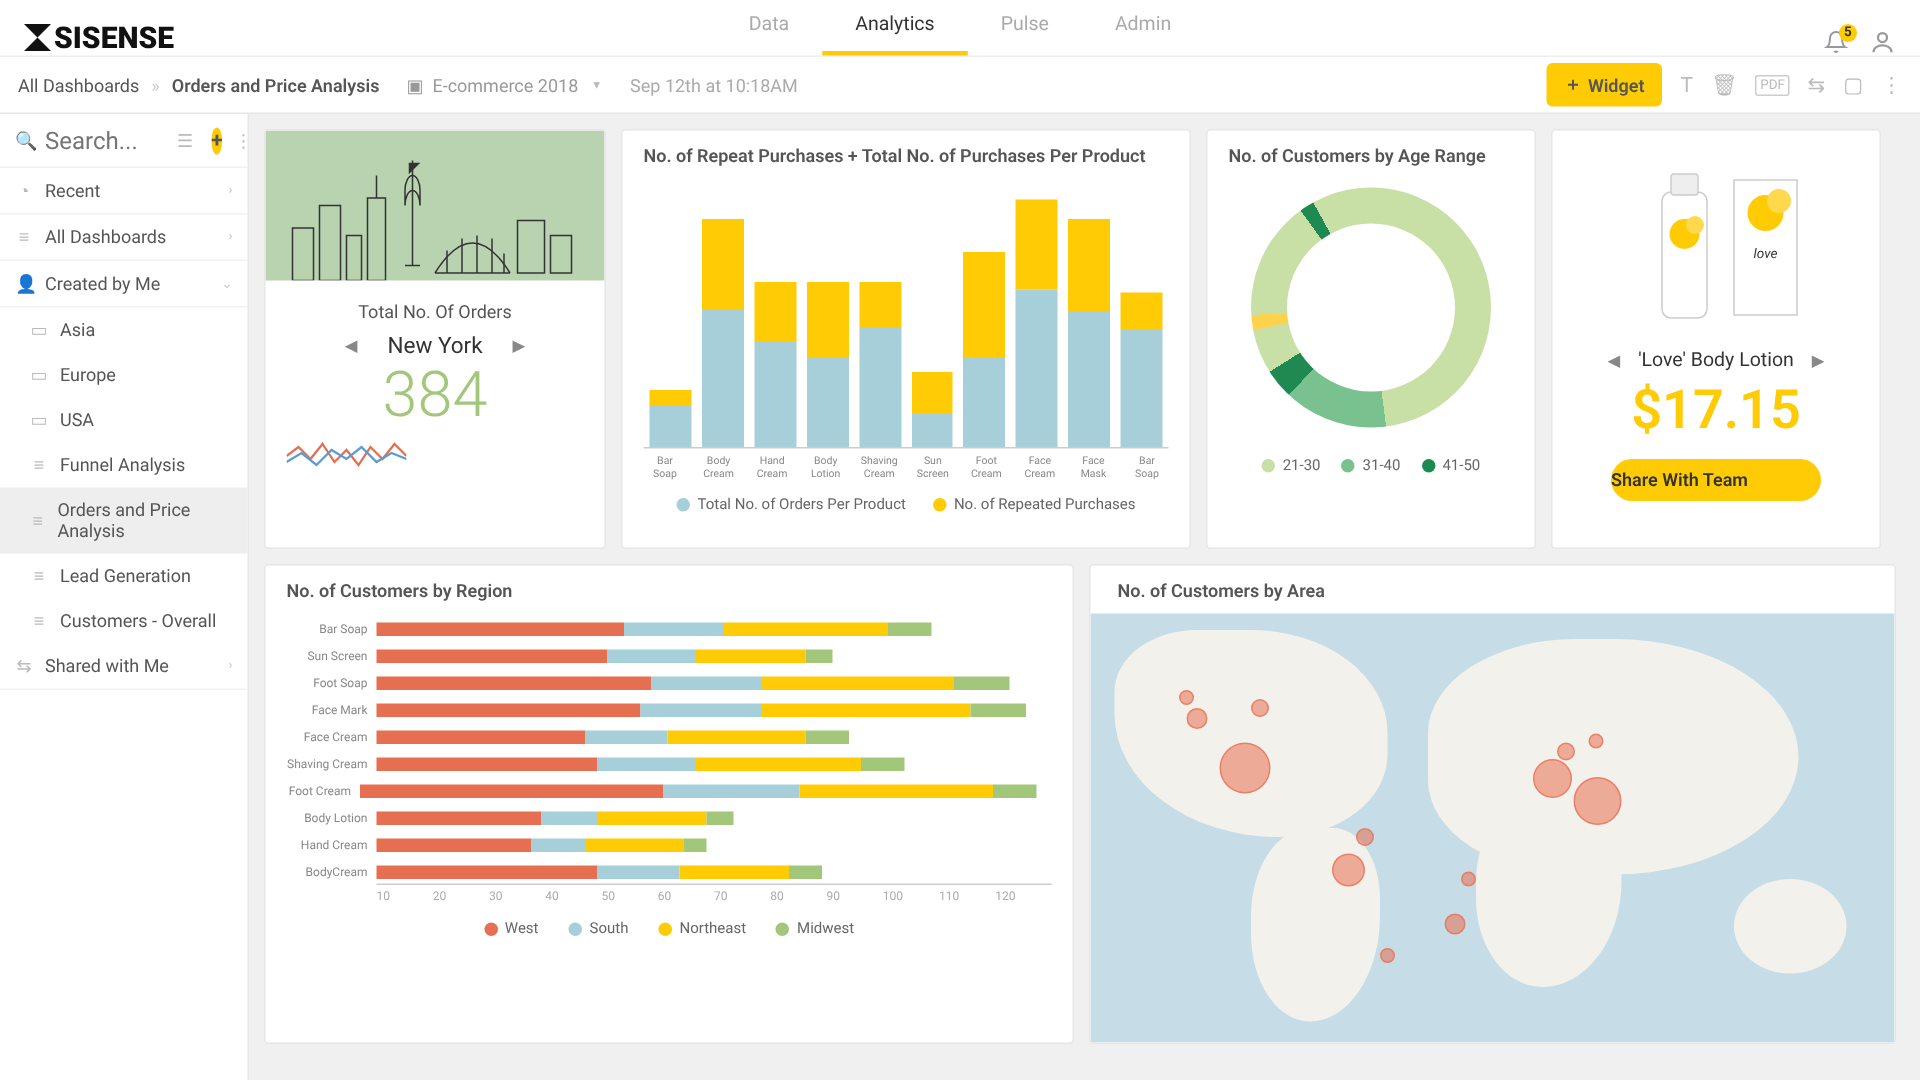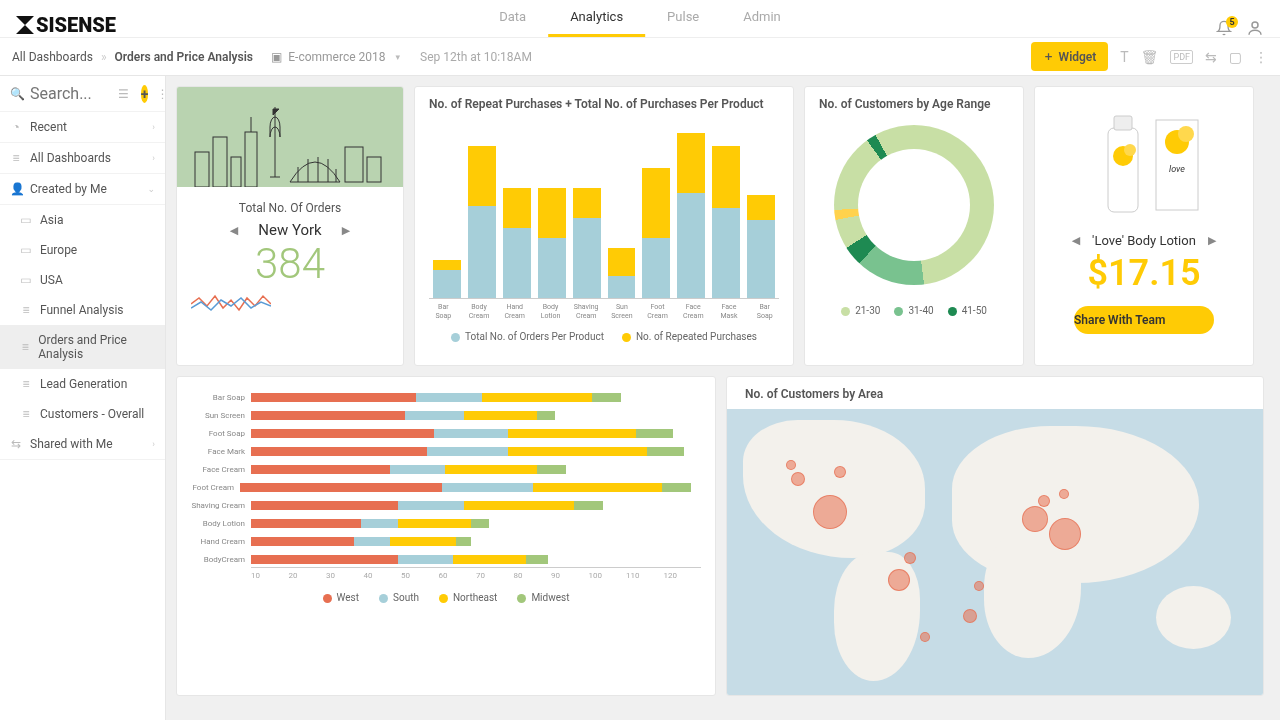--- a/index.html
+++ b/index.html
@@ -355,20 +355,21 @@
           <span class="arr" style="font-size:11px;color:#888">▶</span>
         </div>
         <div class="price">$17.15</div>
         <div class="pill" style="margin:0 auto">Share With Team</div>
       </div>
     </div>
 
     <div class="row">
 
       <div class="card c-region">
+        <div class="title">No. of Customers by Region</div>
         <div class="hbars" id="hbars">
             <div class="hrow">
               <div class="hlab">Bar Soap</div>
               <div class="hstack">
                 <div class="hseg red" style="width:165px"></div>
                 <div class="hseg blu" style="width:66px"></div>
                 <div class="hseg yel" style="width:110px"></div>
                 <div class="hseg grn" style="width:29.333333333333332px"></div>
               </div>
             </div>
@@ -402,34 +403,34 @@
             <div class="hrow">
               <div class="hlab">Face Cream</div>
               <div class="hstack">
                 <div class="hseg red" style="width:139.33333333333331px"></div>
                 <div class="hseg blu" style="width:55px"></div>
                 <div class="hseg yel" style="width:91.66666666666667px"></div>
                 <div class="hseg grn" style="width:29.333333333333332px"></div>
               </div>
             </div>
             <div class="hrow">
+              <div class="hlab">Shaving Cream</div>
+              <div class="hstack">
+                <div class="hseg red" style="width:146.66666666666666px"></div>
+                <div class="hseg blu" style="width:66px"></div>
+                <div class="hseg yel" style="width:110px"></div>
+                <div class="hseg grn" style="width:29.333333333333332px"></div>
+              </div>
+            </div>
+            <div class="hrow">
               <div class="hlab">Foot Cream</div>
               <div class="hstack">
                 <div class="hseg red" style="width:201.66666666666666px"></div>
                 <div class="hseg blu" style="width:91.66666666666667px"></div>
                 <div class="hseg yel" style="width:128.33333333333334px"></div>
-                <div class="hseg grn" style="width:29.333333333333332px"></div>
-              </div>
-            </div>
-            <div class="hrow">
-              <div class="hlab">Shaving Cream</div>
-              <div class="hstack">
-                <div class="hseg red" style="width:146.66666666666666px"></div>
-                <div class="hseg blu" style="width:66px"></div>
-                <div class="hseg yel" style="width:110px"></div>
                 <div class="hseg grn" style="width:29.333333333333332px"></div>
               </div>
             </div>
             <div class="hrow">
               <div class="hlab">Body Lotion</div>
               <div class="hstack">
                 <div class="hseg red" style="width:110px"></div>
                 <div class="hseg blu" style="width:36.666666666666664px"></div>
                 <div class="hseg yel" style="width:73.33333333333333px"></div>
                 <div class="hseg grn" style="width:18.333333333333332px"></div>

